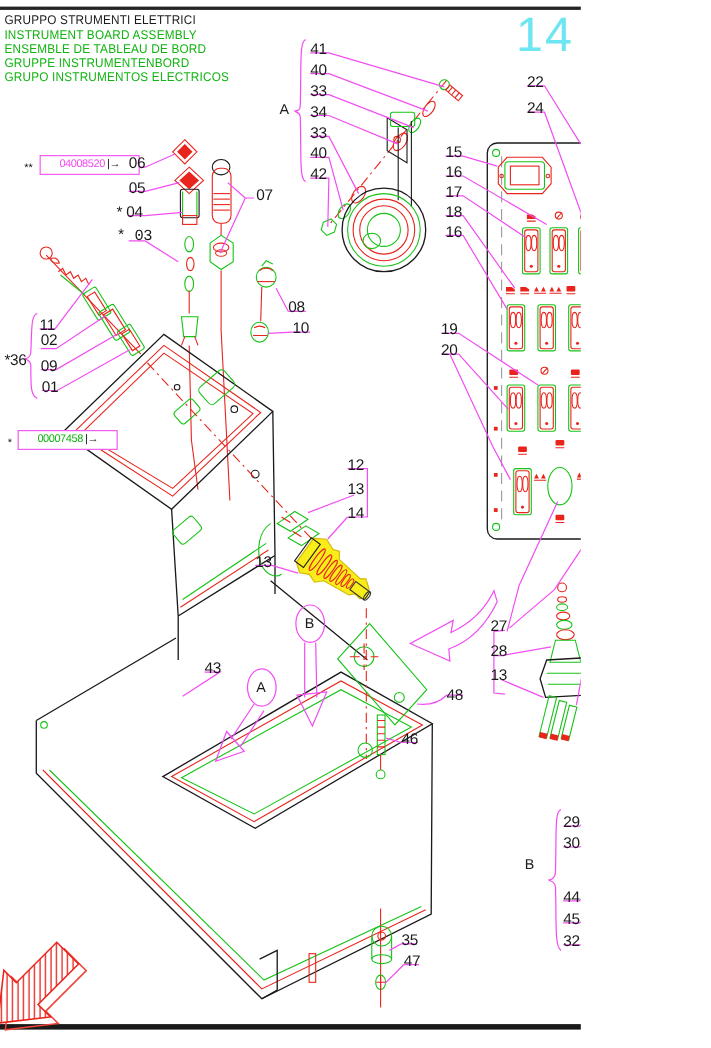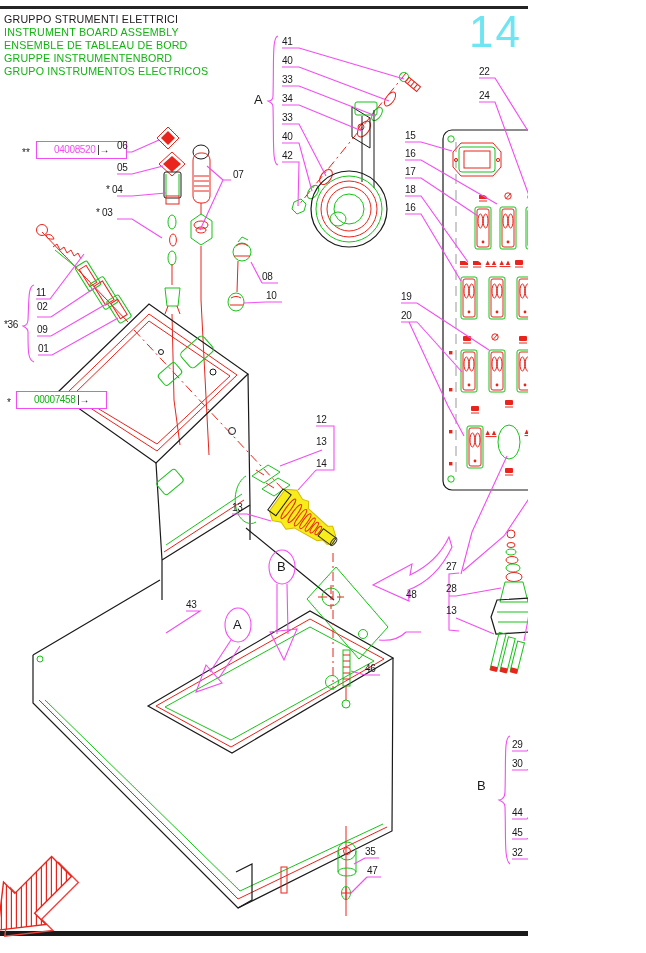--- a/index.html
+++ b/index.html
@@ -9,21 +9,21 @@
   
   .sk{stroke:#1a1a1a;fill:none;stroke-width:1.2;}
   .skt{stroke:#1a1a1a;fill:none;stroke-width:1;}
   .sr{stroke:#e8241c;fill:none;stroke-width:1;}
   .srf{fill:#e8241c;stroke:none;}
   .sg{stroke:#17c317;fill:none;stroke-width:1;}
   .ml{stroke:#f24df2;fill:none;stroke-width:1.1;}
   .dash{stroke-dasharray:9 4 2 4;}
   .gdash{stroke:#999;stroke-dasharray:10 6;fill:none;stroke-width:1;}
   
-  .callout{position:absolute;font-size:10px;line-height:1;color:#1a1a1a;
+  .callout{position:absolute;font-size:14px;line-height:1;color:#1a1a1a;
            letter-spacing:-0.3px;white-space:nowrap;z-index:3;}
   .letter{font-size:13px;}
   .title-block{position:absolute;left:4px;top:13px;z-index:3;transform:scaleX(0.93);transform-origin:left top;}
   .title-line{font-size:11.5px;line-height:13px;letter-spacing:0.2px;white-space:nowrap;}
   .t-black{color:#1a1a1a;}
   .t-green{color:#11b411;}
   .page-num{position:absolute;right:6px;top:10px;font-size:44px;line-height:1;
             color:#6ee5f2;letter-spacing:2px;z-index:3;}
   .refmark{position:absolute;font-size:10px;color:#1a1a1a;z-index:3;}
   .refbox{position:absolute;border:1.5px solid #f24df2;font-size:10px;line-height:1;
@@ -474,21 +474,21 @@
 <div class="callout letter" style="left:477px;top:779px;">B</div>
 
 <div class="callout" style="left:4px;top:320px;">*36</div>
 <div class="callout" style="left:36px;top:288px;">11</div>
 <div class="callout" style="left:37px;top:302px;">02</div>
 <div class="callout" style="left:37px;top:325px;">09</div>
 <div class="callout" style="left:38px;top:344px;">01</div>
 <div class="callout" style="left:117px;top:141px;">06</div>
 <div class="callout" style="left:117px;top:163px;">05</div>
 <div class="callout" style="left:106px;top:185px;">* 04</div>
-<div class="callout" style="left:96px;top:208px;">* 03</div>
+<div class="callout" style="left:106px;top:208px;font-family:Liberation Mono, monospace;">* 03</div>
 <div class="callout" style="left:233px;top:170px;">07</div>
 <div class="callout" style="left:262px;top:272px;">08</div>
 <div class="callout" style="left:266px;top:291px;">10</div>
 <div class="callout" style="left:282px;top:37px;">41</div>
 <div class="callout" style="left:282px;top:56px;">40</div>
 <div class="callout" style="left:282px;top:75px;">33</div>
 <div class="callout" style="left:282px;top:94px;">34</div>
 <div class="callout" style="left:282px;top:113px;">33</div>
 <div class="callout" style="left:282px;top:132px;">40</div>
 <div class="callout" style="left:282px;top:151px;">42</div>
@@ -503,21 +503,21 @@
 <div class="callout" style="left:479px;top:91px;">24</div>
 <div class="callout" style="left:618px;top:204px;">25</div>
 <div class="callout" style="left:618px;top:222px;">26</div>
 <div class="callout" style="left:618px;top:341px;">18</div>
 <div class="callout" style="left:618px;top:359px;">19</div>
 <div class="callout" style="left:316px;top:415px;">12</div>
 <div class="callout" style="left:316px;top:437px;">13</div>
 <div class="callout" style="left:316px;top:459px;">14</div>
 <div class="callout" style="left:232px;top:503px;">13</div>
 <div class="callout" style="left:186px;top:600px;">43</div>
-<div class="callout" style="left:406px;top:590px;">48</div>
+<div class="callout" style="left:406px;top:624px;">48</div>
 <div class="callout" style="left:365px;top:664px;">46</div>
 <div class="callout" style="left:446px;top:562px;">27</div>
 <div class="callout" style="left:446px;top:584px;">28</div>
 <div class="callout" style="left:446px;top:606px;">13</div>
 <div class="callout" style="left:529px;top:603px;">13</div>
 <div class="callout" style="left:512px;top:740px;">29</div>
 <div class="callout" style="left:512px;top:759px;">30</div>
 <div class="callout" style="left:512px;top:808px;">44</div>
 <div class="callout" style="left:512px;top:828px;">45</div>
 <div class="callout" style="left:512px;top:848px;">32</div>

